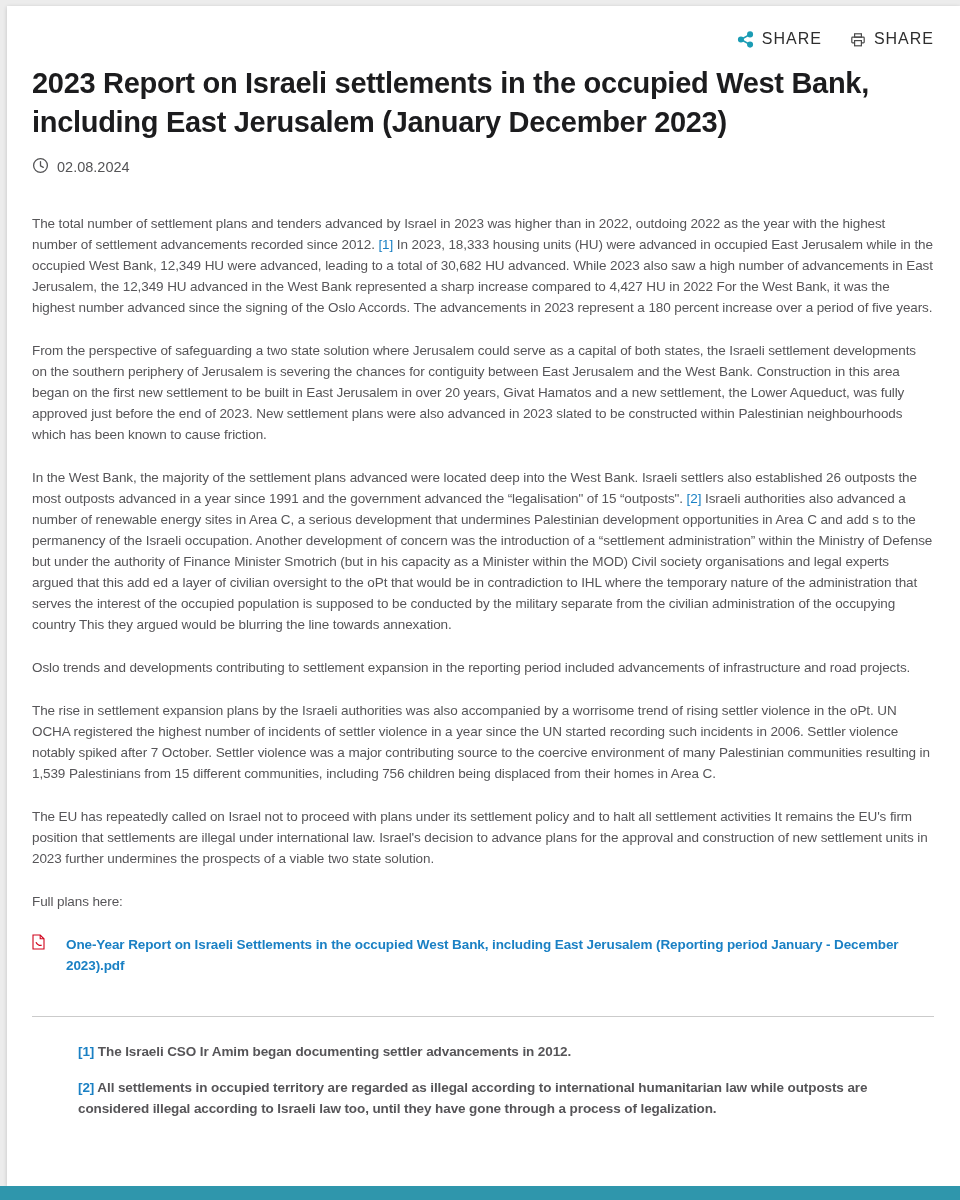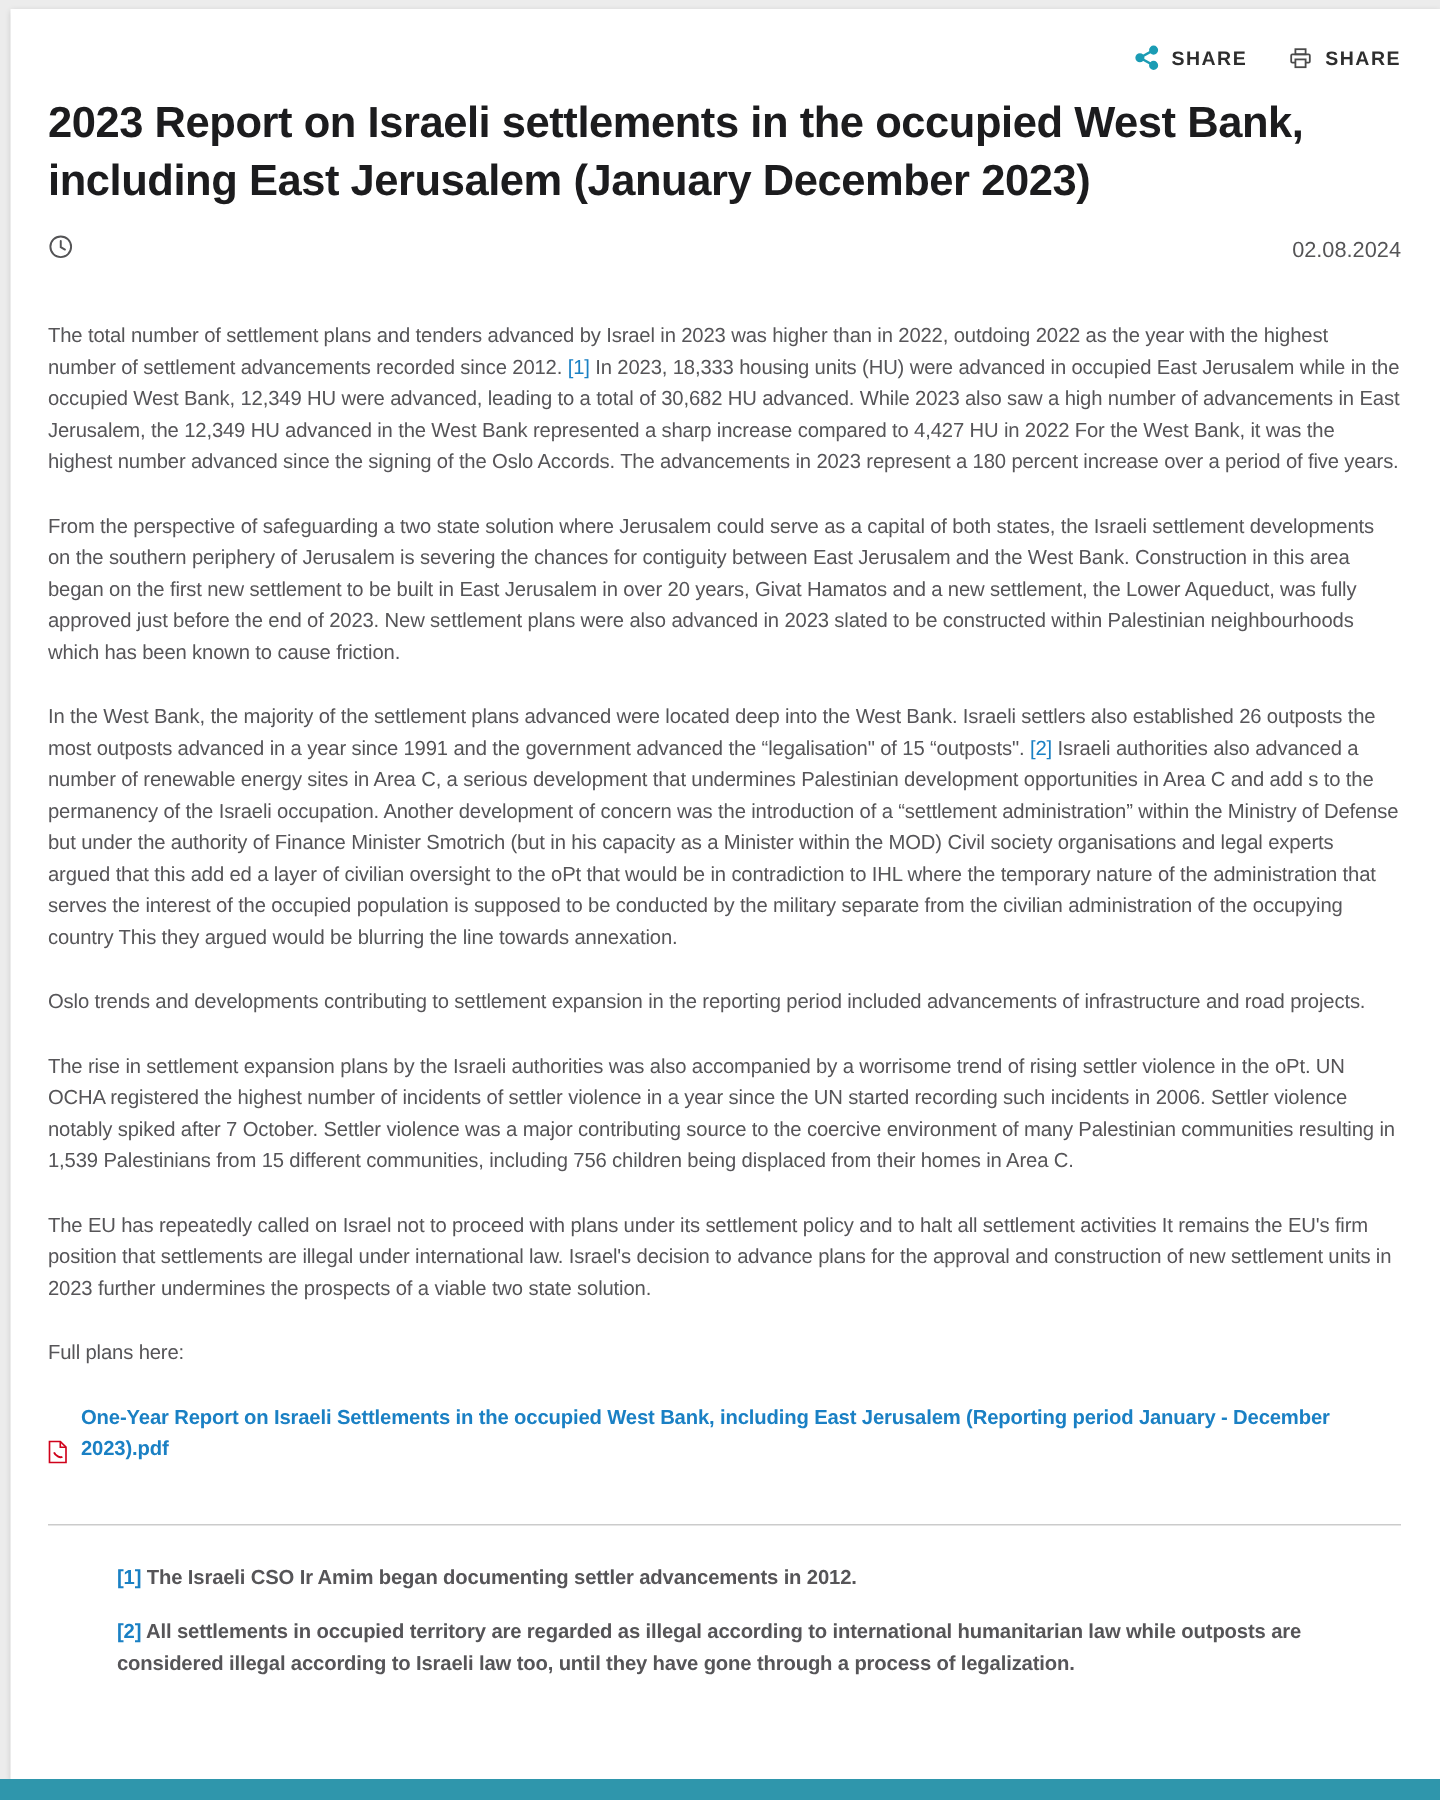--- a/index.html
+++ b/index.html
@@ -21,46 +21,46 @@
     background:#ffffff;
     box-shadow:0 1px 4px rgba(0,0,0,0.18);
     padding:0 26px 0 25px;
     overflow:hidden;
   }
   .toolbar{
     padding-top:24px;
     display:flex;justify-content:flex-end;align-items:center;gap:28px;
   }
   .tb-btn{
-    display:flex;align-items:center;gap:8px;
+    display:flex;align-items:flex-end;gap:8px;
     background:none;border:none;cursor:pointer;
     font-family:"Liberation Sans",sans-serif;
-    font-size:13px;font-weight:700;letter-spacing:1px;color:#2e2e2e;
+    font-size:16px;font-weight:400;letter-spacing:1px;color:#2e2e2e;
   }
   .tb-btn svg{display:block;}
   h1{
     margin-top:16px;
     font-size:29px;line-height:39px;font-weight:700;
     letter-spacing:-0.3px;color:#1c1c1e;
   }
   .dateline{
     margin-top:15px;
     display:flex;align-items:center;gap:8px;
-    font-size:14.5px;color:#545456;justify-content:space-between;
+    font-size:14.5px;color:#545456;
   }
   .content{margin-top:36px;}
   .body-p{
     margin:0 0 22px 0;
     font-size:13.5px;line-height:21px;font-weight:400;
     letter-spacing:-0.1px;color:#565558;
   }
   .ref{color:var(--link_blue);text-decoration:none;}
   .pdf-row{
     margin-top:0;
-    display:flex;align-items:flex-end;gap:9px;
+    display:flex;align-items:flex-start;gap:21px;
   }
   .pdf-row svg{flex:0 0 auto;display:block;}
   .pdf-link{
     font-size:13.5px;line-height:21px;font-weight:700;
     letter-spacing:-0.1px;color:var(--link_blue);text-decoration:none;
   }
   .divider{
     margin-top:40px;
     border:none;border-top:1px solid #cbcbcb;height:0;
   }

